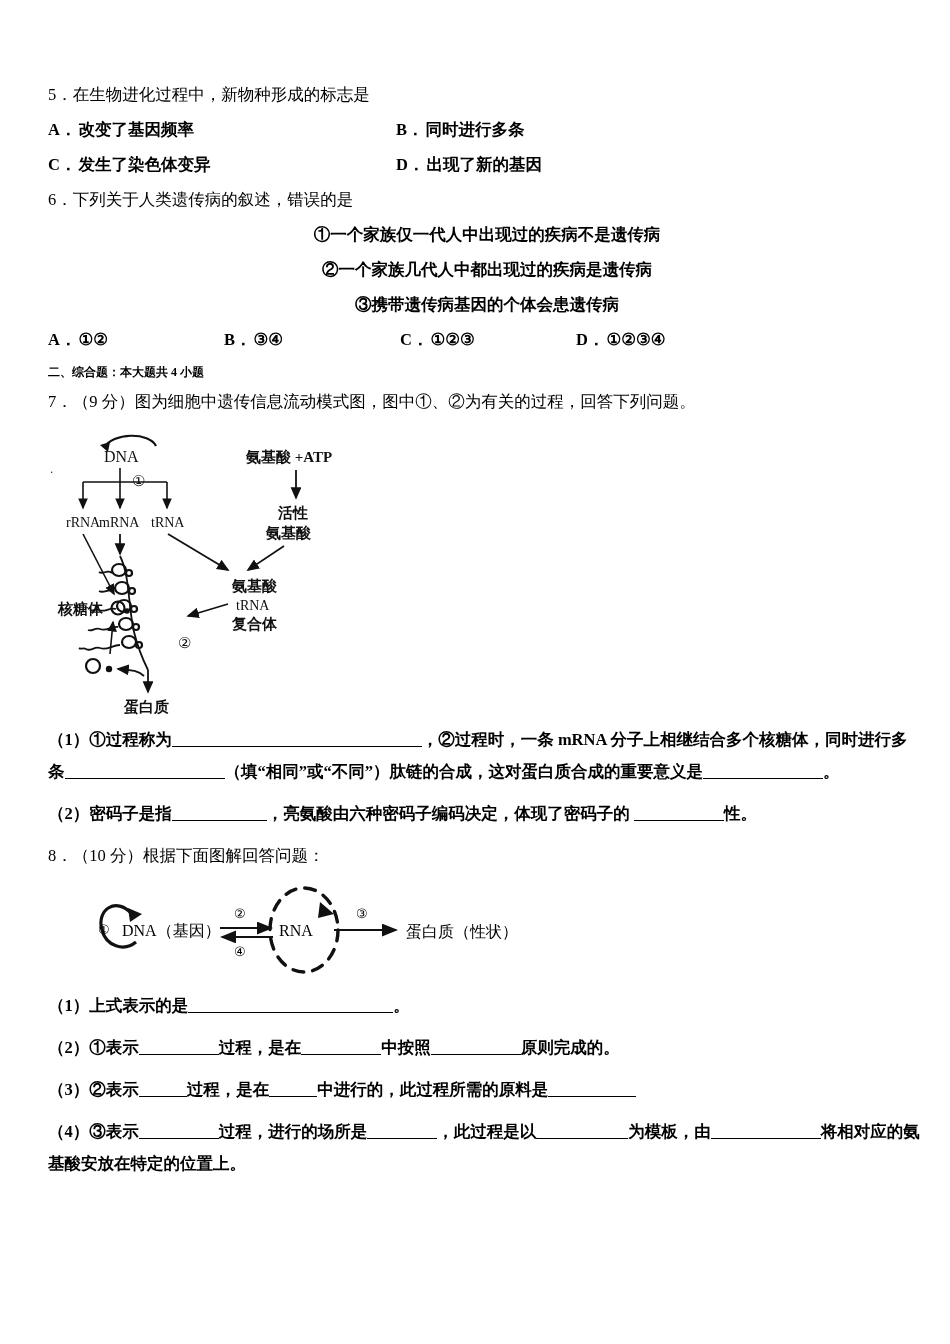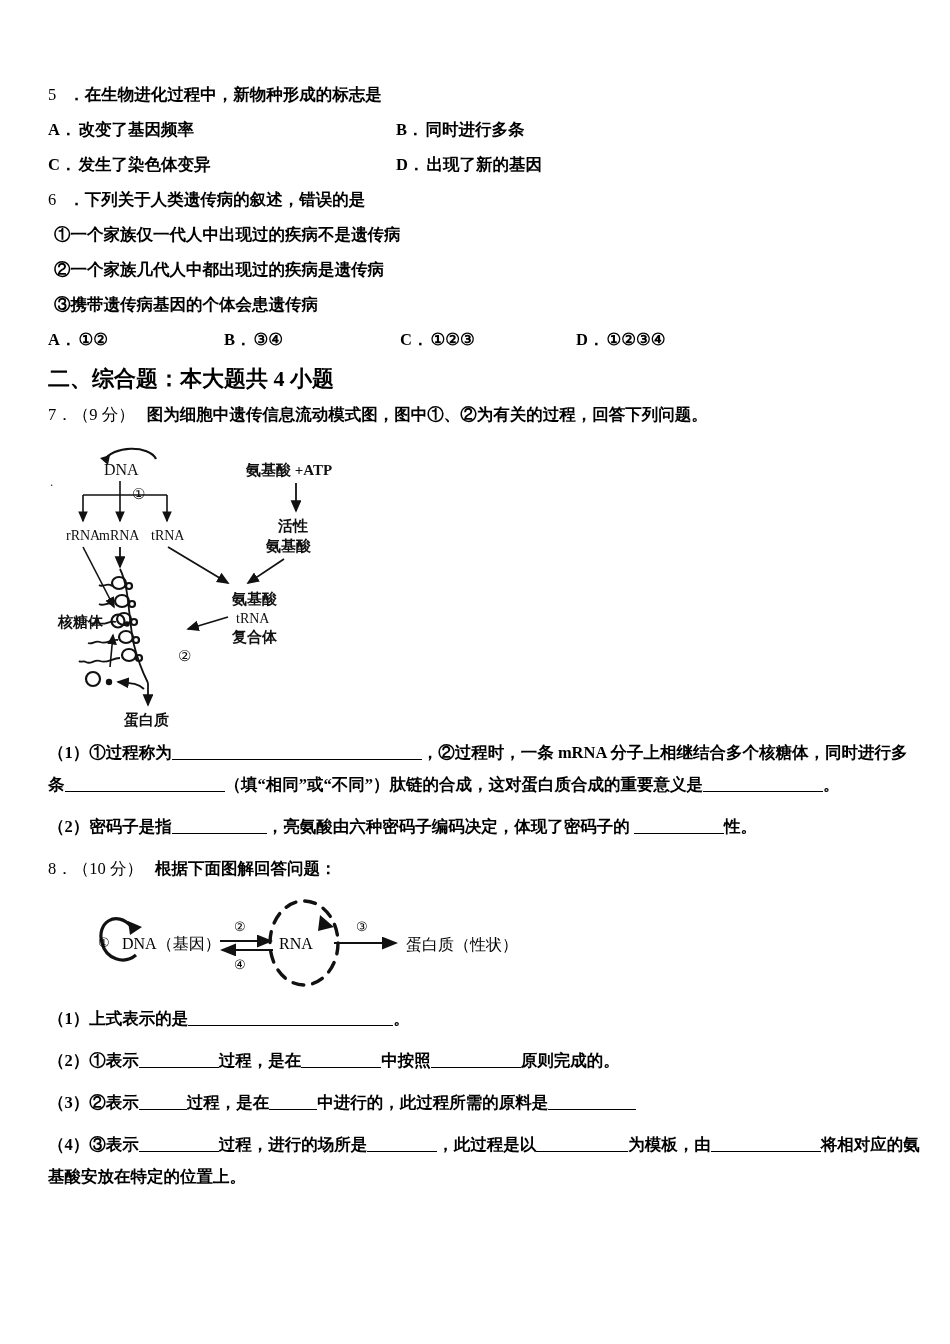--- a/index.html
+++ b/index.html
@@ -26,22 +26,21 @@
     position: absolute;
     left: 48px;
     top: 84px;
     width: 872px;
   }
   .q-stem {
     font-size: 16.5px;
     margin: 0 0 13px 0;
   }
   .bold {
-    font-weight: bold;
-    margin-left: 12px;
+    font-weight: normal;
   }
   .opt-row {
     display: flex;
     margin: 0 0 13px 0;
     font-size: 16.5px;
   }
   .opt {
     font-weight: bold;
     white-space: nowrap;
   }
@@ -52,30 +51,31 @@
   }
   .two-col .opt:nth-child(1) { width: 348px; }
   .four-col .opt { width: 176px; }
   .four-col .opt:last-child { width: auto; }
 
   .num {
     font-family: "Liberation Serif", serif;
   }
 
   .sec-head {
-    font-size: 22px;
+    font-size: 12px;
     font-weight: bold;
     margin: 0 0 10px 0;
   }
 
   .sub-item {
     font-size: 16.5px;
     font-weight: bold;
     margin: 0 0 13px 0;
     padding-left: 6px;
+    text-align: center;
   }
   .u {
     display: inline-block;
     border-bottom: 1px solid #000;
     height: 1em;
     vertical-align: -2px;
   }
 
   .para {
     font-size: 16.5px;

